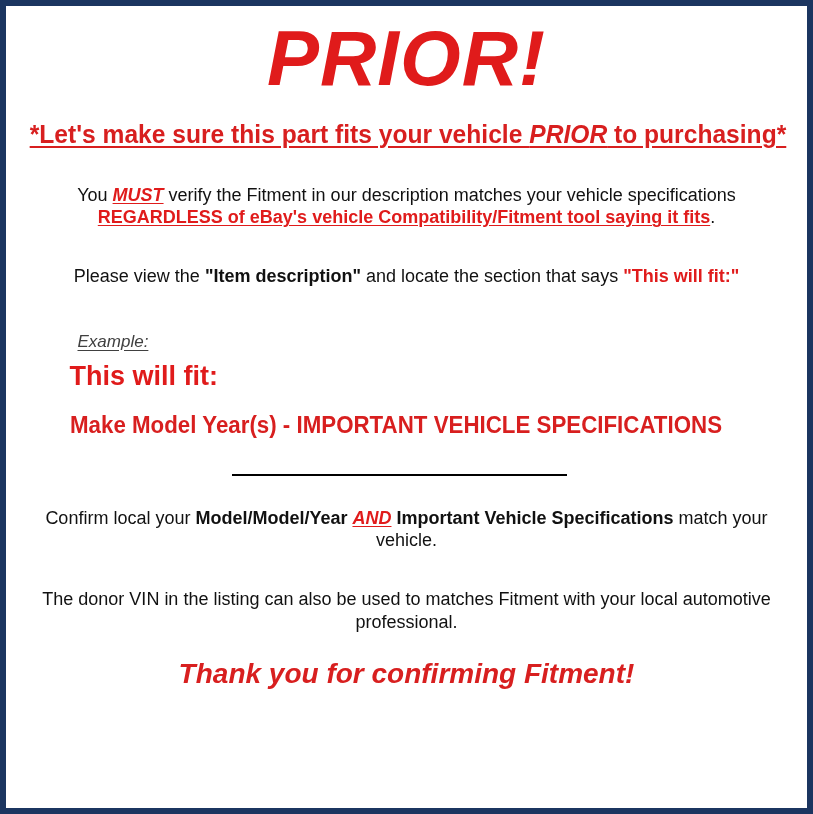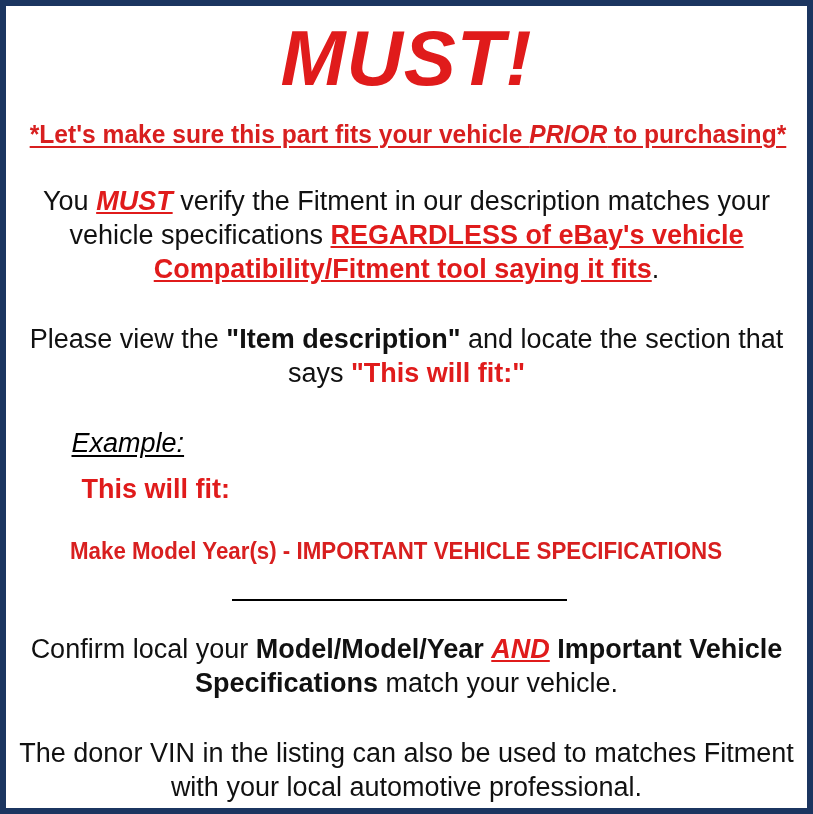--- a/index.html
+++ b/index.html
@@ -58,21 +58,21 @@
     transform: scaleX(0.965);
     transform-origin: center;
   }
   .subtitle-line .ital {
     font-style: italic;
   }
 
   
   .para {
     margin: 0 auto;
-    font-size: 27px;
+    font-size: 18px;
     line-height: 1.26;
     color: #111111;
     font-weight: normal;
   }
 
   .p-must {
     padding-top: 34px;
     width: 770px;
   }
   .p-itemdesc {
@@ -114,31 +114,31 @@
   
   .example-block {
     width: 730px;
     margin: 0 auto;
     padding-top: 36px;
     text-align: left;
     padding-left: 28px;
     box-sizing: border-box;
   }
   .example-label {
-    margin: 2px;
-    font-size: 27px;
+    margin: 8px;
+    font-size: 17px;
     font-style: italic;
     font-weight: normal;
-    color: #000000;
+    color: #404040;
     text-decoration: underline;
     text-underline-offset: 3px;
     display: inline-block;
   }
   .example-fit {
-    margin: 12px;
+    margin: 0;
     padding-top: 2px;
     font-size: 27px;
     font-weight: bold;
     color: #e01b1b;
     line-height: 1.1;
   }
   .example-spec {
     margin: 0;
     padding-top: 22px;
     font-size: 23px;
@@ -174,21 +174,21 @@
     color: #d81f1f;
     line-height: 1.1;
   }
 </style>
 </head>
 <body>
 
 <div id="notice-card">
   <div class="inner">
 
-    <div class="stop-title">MUST!</div>
+    <div class="stop-title">PRIOR!</div>
 
     <div class="subtitle-line">
       <span>*Let's make sure this part fits your vehicle </span><span class="ital">PRIOR</span><span> to purchasing*</span>
     </div>
 
     <p class="para p-must">
       <span>You </span><span class="red-bold-ital-ul">MUST</span><span> verify the Fitment in our description matches your vehicle specifications </span><span class="red-bold-ul">REGARDLESS of eBay's vehicle Compatibility/Fitment tool saying it fits</span><span>.</span>
     </p>
 
     <p class="para p-itemdesc">

